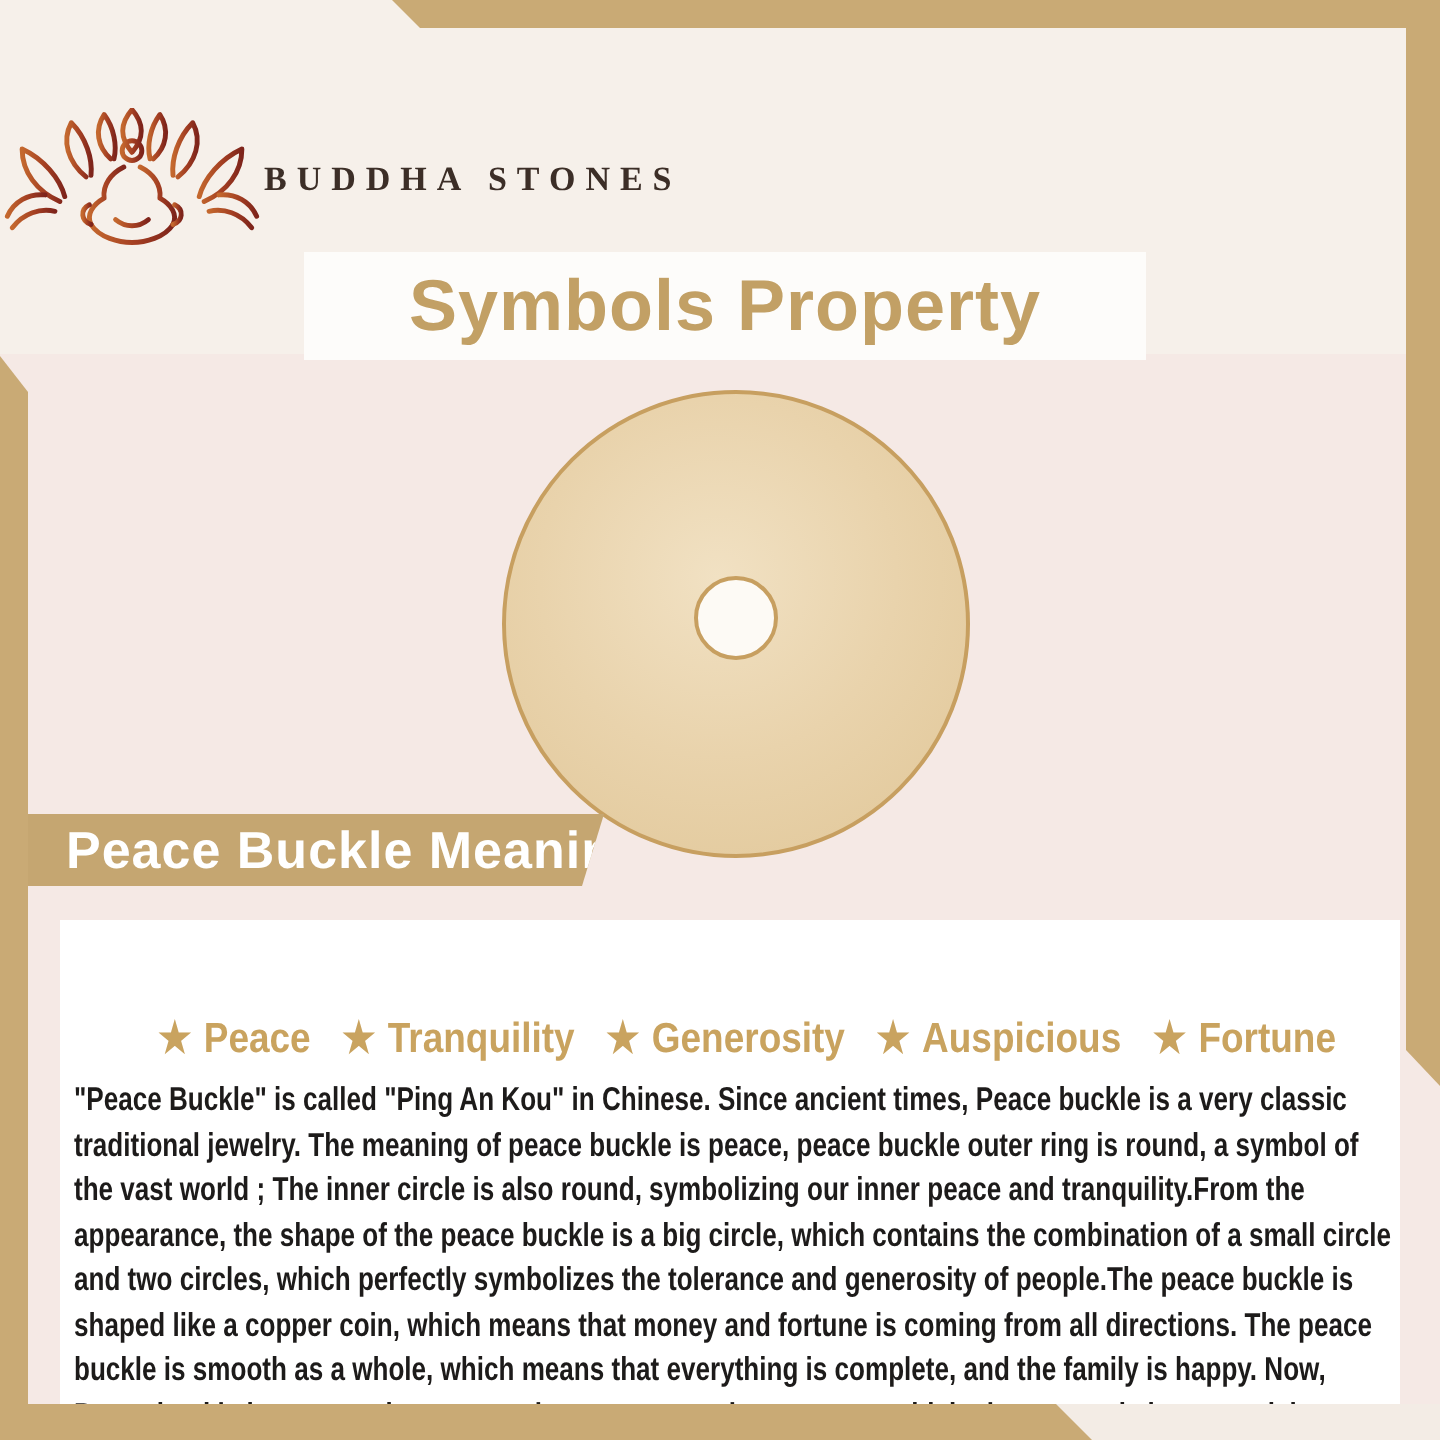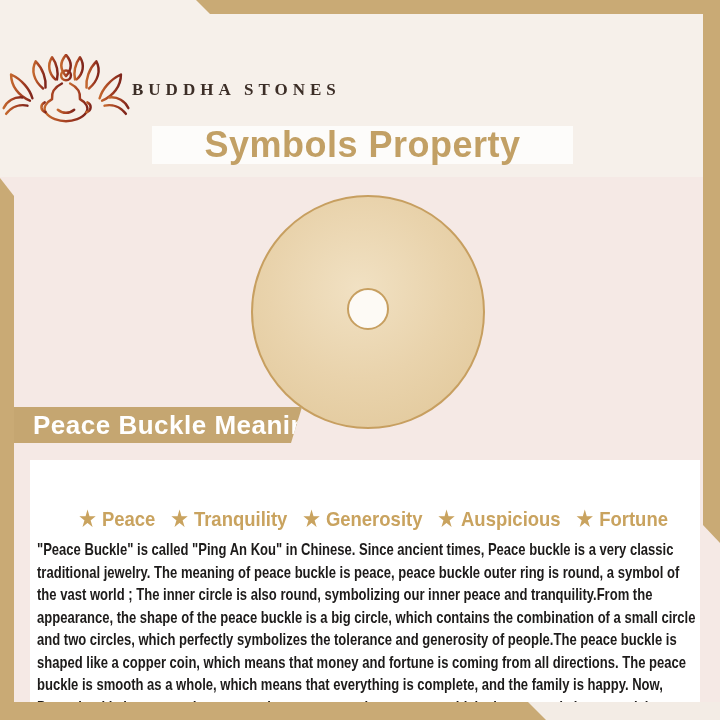--- a/index.html
+++ b/index.html
@@ -22,21 +22,21 @@
               clip-path:polygon(0 0,100% 18px,100% 100%,0 100%);}
   .frame-bottom{left:0;top:702px;width:546px;height:18px;
                 clip-path:polygon(0 0,528px 0,100% 100%,0 100%);}
 
   
   .logo-svg{margin-top:12px;}
   .brand-name{margin-top:2px;font-family:"Liberation Serif",serif;font-size:17px;
               letter-spacing:5px;color:#3c2e27;font-weight:600;}
 
   
-  .title-band{left:152px;top:126px;width:421px;height:38px;background:#fdfcfa;z-index:3;
+  .title-band{left:152px;top:126px;width:421px;height:54px;background:#fdfcfa;z-index:3;
               display:flex;align-items:center;justify-content:center;}
   .title-text{font-size:36px;font-weight:bold;color:#c2a065;letter-spacing:0.5px;}
 
   
   .ring{left:251px;top:195px;width:234px;height:234px;border-radius:50%;z-index:2;
         background:radial-gradient(circle at 46% 40%, #f1e1c3 0%, #e9d3ac 48%, #e0c697 100%);
         border:2px solid #c79f60;box-sizing:border-box;}
   .ring-hole{left:347px;top:288px;width:42px;height:42px;border-radius:50%;z-index:3;
              background:#fdfaf5;border:2px solid #c79f60;box-sizing:border-box;}
 

